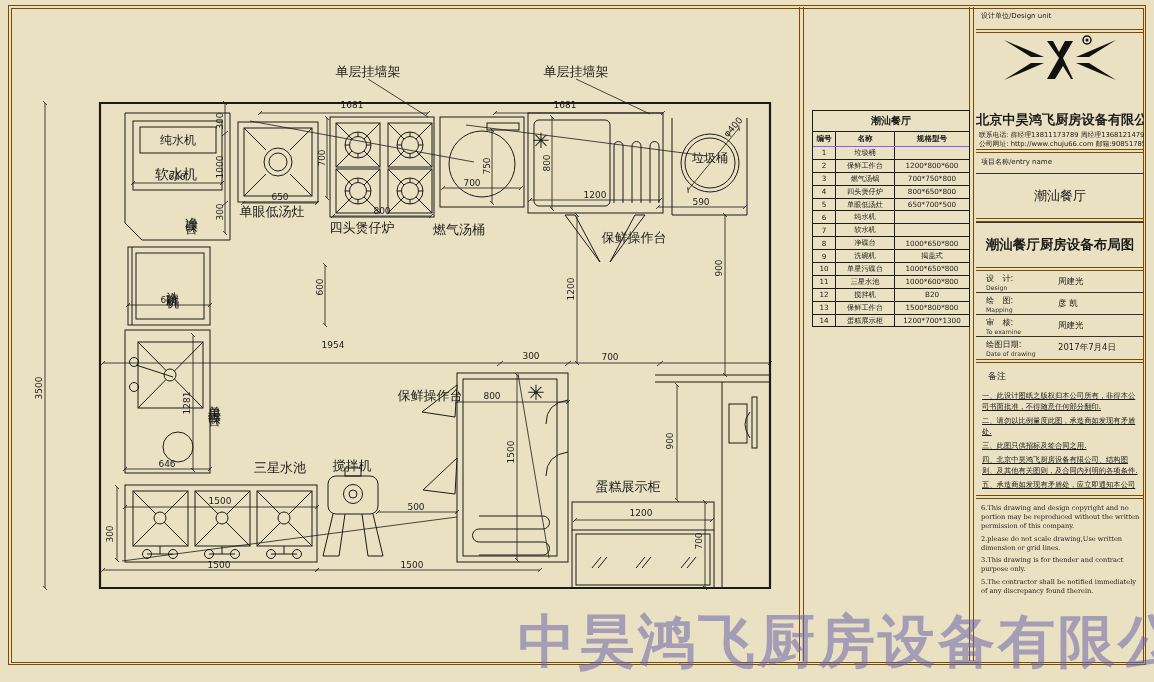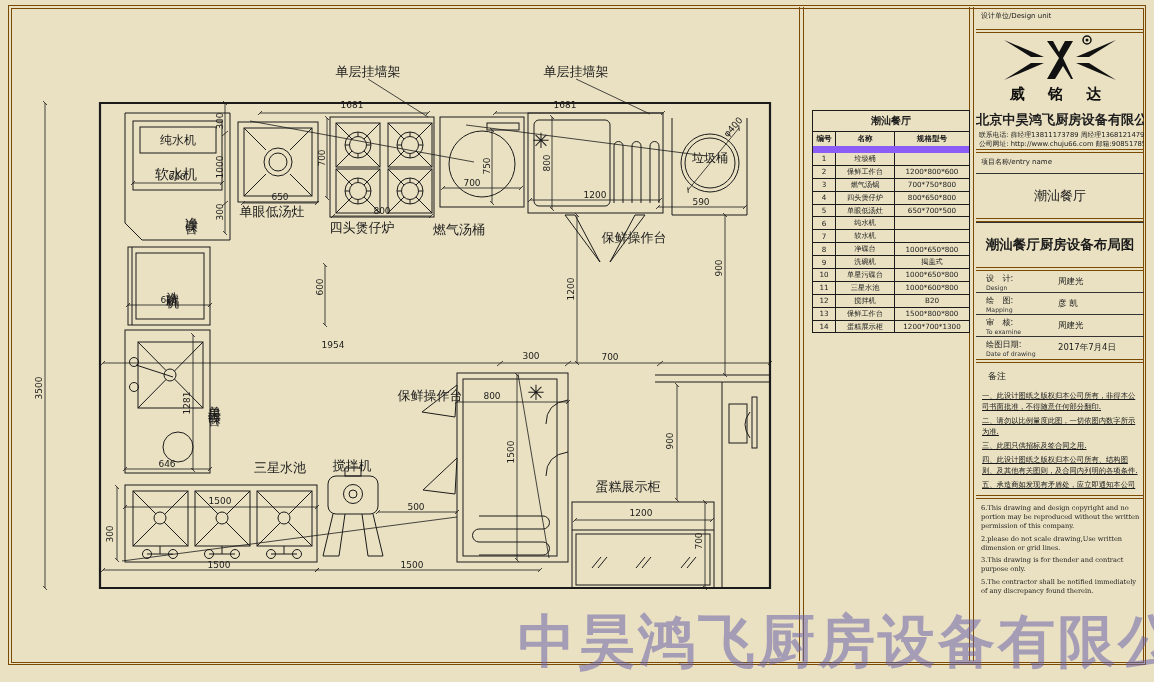--- a/index.html
+++ b/index.html
@@ -19,21 +19,21 @@
   .d,.l{fill:none;stroke:#1b1b1b;stroke-width:.8px;}
   .plabel{position:absolute;font-size:13px;white-space:nowrap;transform:translate(-50%,-50%);z-index:5;}
   .plabel.vert{writing-mode:vertical-rl;letter-spacing:2px;}
   .dim{position:absolute;font-size:9px;white-space:nowrap;transform:translate(-50%,-50%);z-index:5;}
   .dim.rot1{transform:translate(-50%,-50%) rotate(-90deg);}
   .dim.rot2{transform:translate(-50%,-50%) rotate(-48deg);}
   .sym{position:absolute;font-size:21px;font-weight:bold;transform:translate(-50%,-50%);z-index:5;}
   
   #eqt{position:absolute;left:812px;top:110px;width:156px;border:1.3px solid #1b1b1b;background:#eae1c2;}
   .eqt-title{height:20px;line-height:20px;text-align:center;font-size:10px;font-weight:bold;border-bottom:1px solid #1b1b1b;}
-  .eqt-head{display:flex;height:14px;font-size:7.6px;font-weight:bold;border-bottom:7px solid #8b5cf6;}
+  .eqt-head{display:flex;height:14px;font-size:7.6px;font-weight:bold;border-bottom:1px solid #8b5cf6;}
   .trow{display:flex;height:11.9px;font-size:7.2px;border-bottom:1px solid #1b1b1b;}
   .trow:last-child{border-bottom:none;}
   .c1{width:22px;display:flex;align-items:center;justify-content:center;}
   .c2{width:58px;border-left:1px solid #1b1b1b;display:flex;align-items:center;justify-content:center;}
   .c3{flex:1;border-left:1px solid #1b1b1b;display:flex;align-items:center;justify-content:center;}
   
   #tblock{position:absolute;left:976px;top:7px;width:168px;height:655px;overflow:hidden;}
   .dline{height:2px;border-top:1px solid #7a4a00;border-bottom:1px solid #7a4a00;}
   .thin{border-top:1px solid #333;}
   .tb-label{height:22px;font-size:7px;padding:4px 0 0 5px;box-sizing:border-box;}
@@ -369,21 +369,20 @@
         <g fill="#111">
           <polygon points="-16,-4 -56,-21 -29,-4"></polygon>
           <polygon points="-16,2 -56,19 -29,2"></polygon>
           <polygon points="16,-4 56,-21 29,-4"></polygon>
           <polygon points="16,2 56,19 29,2"></polygon>
           <path d="M-13,-20 L-1,-3 L-13,18 L-5,18 L3,5 L11,18 L13,18 L3,-3 L13,-20 L5,-20 L-1,-9 L-7,-20 Z"></path>
           <circle cx="27" cy="-21" r="4" fill="none" stroke="#111" stroke-width="1.5"></circle>
           <circle cx="27" cy="-21" r="1.5"></circle>
         </g>
       </svg>
-      <div class="logo-text">威 铭 达</div>
     </div>
     <div class="company">北京中昊鸿飞厨房设备有限公司</div>
     <div class="contacts">
       <div>联系电话: 薛经理13811173789    周经理13681214796</div>
       <div>公司网址: http://www.chuju66.com  邮箱:908517858@qq.com</div>
     </div>
     <div class="dline"></div>
     <div class="tb-label" style="height:20px">项目名称/entry name</div>
     <div class="thin"></div>
     <div class="bigname">潮汕餐厅</div>
@@ -420,23 +419,23 @@
             <div class="en">Date of drawing</div>
           </div>
           <div class="ival">2017年7月4日</div>
         </div>
       </div>
     <div class="dline"></div>
     <div class="remark">备注</div>
     <div class="notes-cn">
 
     <div class="note">一、此设计图纸之版权归本公司所有，非得本公司书面批准，不得随意任何部分翻印.</div>
-        <div class="note">二、请勿以比例量度此图，一切依图内数字所示为准.</div>
+        <div class="note">二、请勿以比例量度此图，承造商如发现有矛盾处.</div>
         <div class="note">三、此图只供招标及签合同之用.</div>
-        <div class="note">四、此设计图纸之版权归本公司所有、结构图则、及其他有关图则，及合同内列明的各项条件.</div>
+        <div class="note">四、北京中昊鸿飞厨房设备有限公司、结构图则、及其他有关图则，及合同内列明的各项条件.</div>
         <div class="note">五、承造商如发现有矛盾处，应立即通知本公司</div>
       </div>
     <div class="dline"></div>
     <div class="notes-en">
 
     <div class="note">6.This drawing and design copyright and no portion may be reproduced without the written permission of this company.</div>
         <div class="note">2.please do not scale drawing,Use written dimension or grid lines.</div>
         <div class="note">3.This drawing is for thender and contract purpose only.</div>
         <div class="note">5.The contractor shall be notified immediately of any discrepancy found therein.</div>
       </div>

